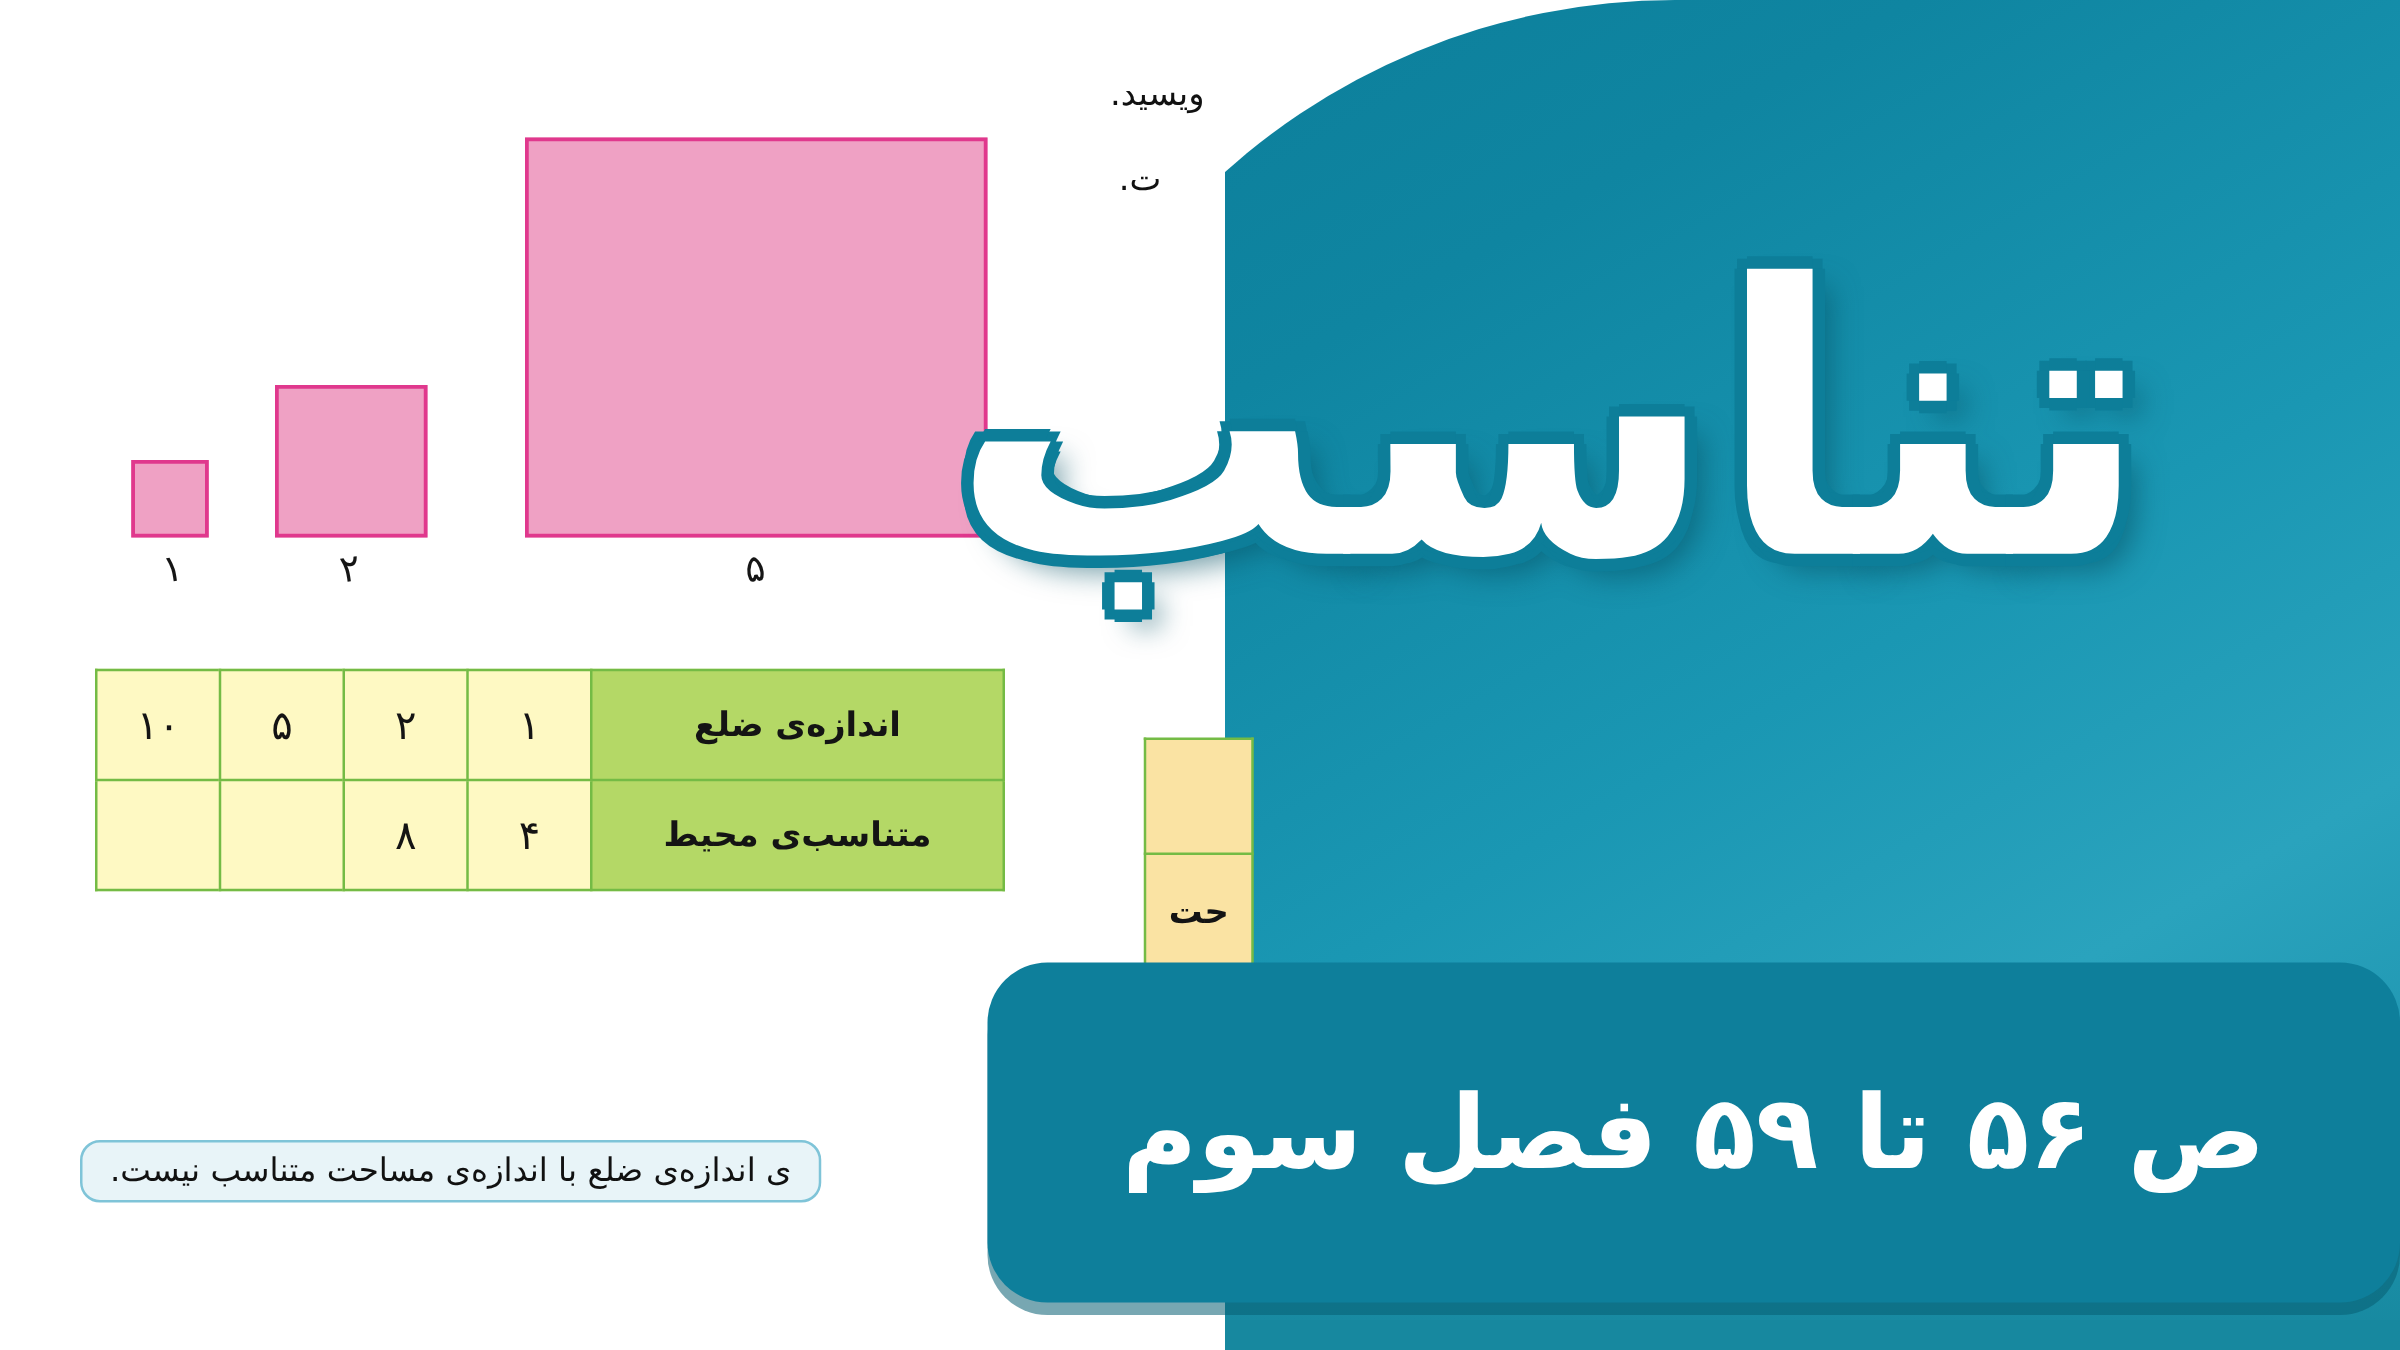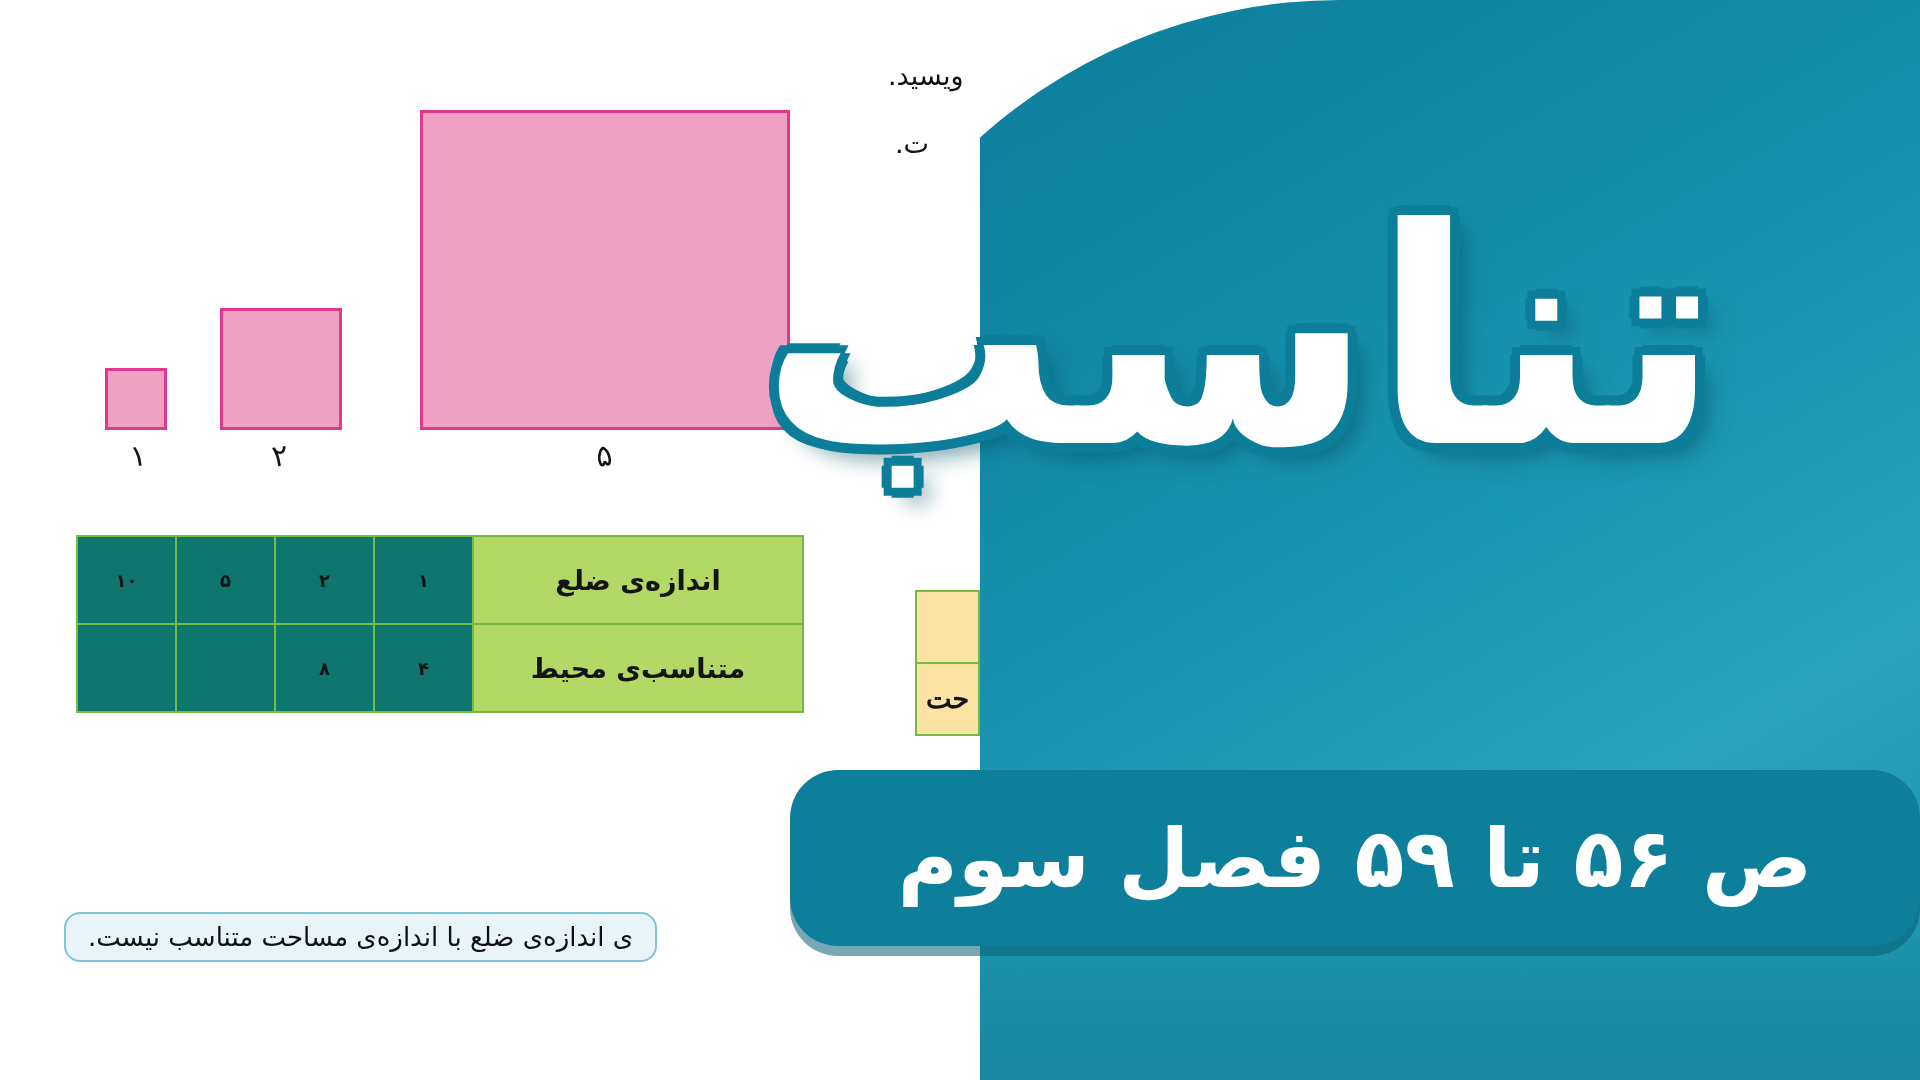--- a/index.html
+++ b/index.html
@@ -73,25 +73,24 @@
     position:absolute;
     border-collapse:collapse;
     direction:rtl;
     background:#dfeeb0;
   }
   .tbl td{
     border:2px solid #74bb45;
     height:62px;
     text-align:center;
     vertical-align:middle;
-    font-size:18px;
+    font-size:32px;
     color:#141414;
-    background:#0f766e;
+    background:#fef9c3;
     padding:0;
-    font-weight:bold;
   }
   .tbl td.hdr{
     background:#b4d866;
     font-weight:bold;
     width:300px;
     font-size:27px;
     padding:12px 14px;
   }
   .tbl td.val{width:97px;}
 
@@ -99,26 +98,25 @@
   .tbl2{
     position:absolute;
     border-collapse:collapse;
     direction:rtl;
   }
   .tbl2 td{
     border:2px solid #74bb45;
     background:#fae3a3;
     height:54px;
     width:140px;
-    text-align:center;
+    text-align:right;
     font-size:27px;
     font-weight:bold;
     color:#141414;
-    padding:8px;
-    font-family:Liberation Serif, serif;
+    padding:18px;
   }
 
   
   .body-line{
     position:absolute;
     color:#111;
     font-size:27px;
     white-space:nowrap;
     direction:rtl;
     text-align:right;
@@ -157,21 +155,21 @@
       14px 14px 22px rgba(6,80,98,0.55);
     letter-spacing:-6px;
     white-space:nowrap;
     pointer-events:none;
   }
 
   
   .pill{
     position:absolute;
     left:790px;top:770px;
-    width:1130px;height:176px;
+    width:1130px;height:272px;
     background:#0e7f9b;
     border-radius:48px;
     box-shadow:0 10px 0 rgba(8,94,114,0.55);
     display:flex;align-items:center;justify-content:center;
     direction:rtl;
   }
   .pill-text{
     color:#ffffff;
     font-size:82px;
     font-weight:bold;

